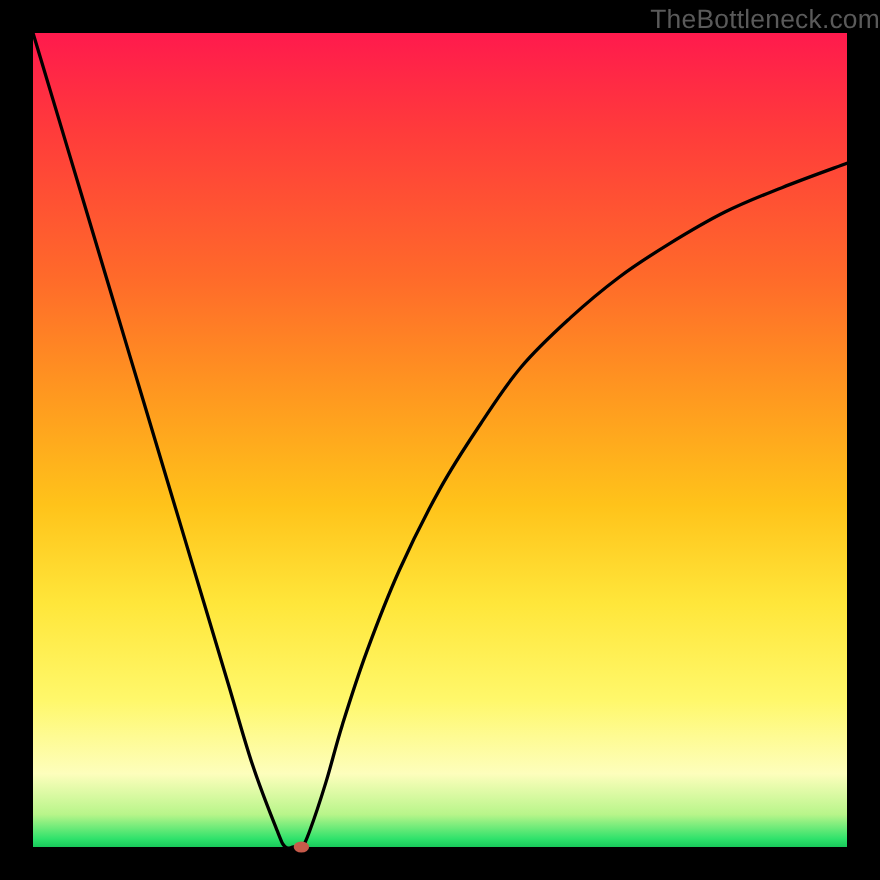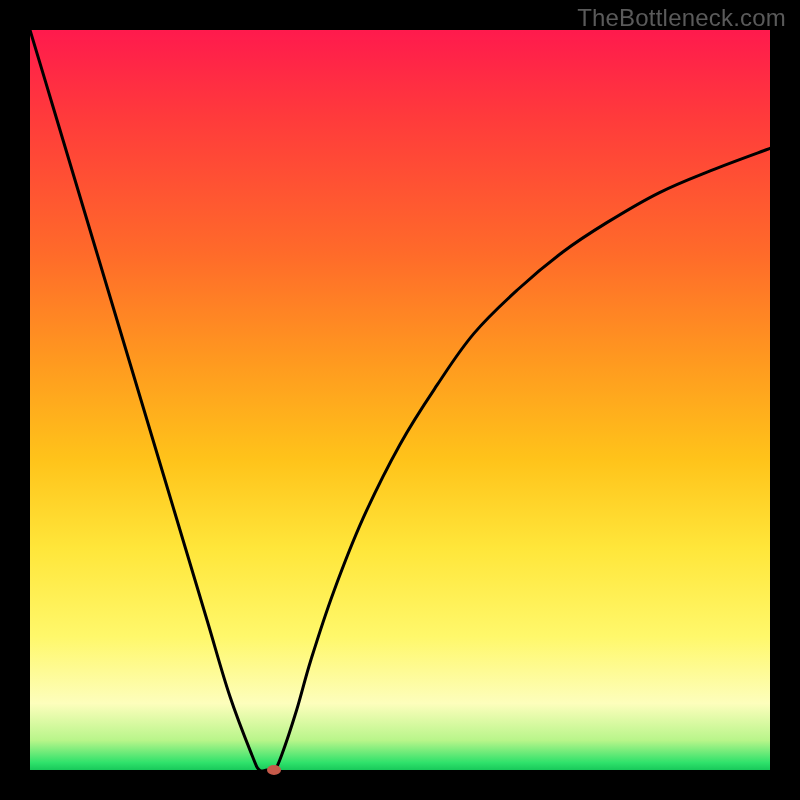--- a/index.html
+++ b/index.html
@@ -58,21 +58,21 @@
     position: absolute;
     font-size: 24px;
     color: #5a5a5a;
     font-weight: 500;
     letter-spacing: 0.2px;
   }
 </style>
 </head>
 <body>
 
-<div class="watermark" style="right:14px; top:4px;margin-left:24px;">TheBottleneck.com</div>
+<div class="watermark" style="right:0; top:4px;margin-left:24px;">TheBottleneck.com</div>
 
 <div class="frame">
   <div class="gradient"></div>
 
   <svg class="curve" width="740" height="740" viewBox="0 0 740 740">
     <path id="curve-path" fill="none" stroke="#000" stroke-width="3" stroke-linejoin="round" stroke-linecap="round" d="M 0 0 C 3.9959999999999996 13.32, 14.208 47.36, 22.2 74 C 30.192 100.64, 36.408 121.36, 44.4 148 C 52.391999999999996 174.64, 58.608 195.36, 66.6 222 C 74.592 248.64, 80.80799999999999 269.36, 88.8 296 C 96.792 322.64, 103.008 343.36, 111 370 C 118.992 396.64, 125.20799999999998 417.36, 133.2 444 C 141.19199999999998 470.64, 147.40800000000002 491.36, 155.4 518 C 163.392 544.64, 169.608 565.36, 177.6 592 C 185.59199999999998 618.64, 191.80800000000002 642.024, 199.8 666 C 207.792 689.976, 216.672 711.88, 222 725.2 C 227.328 738.5200000000001, 226.736 737.336, 229.4 740 C 232.06400000000002 742.664, 234.136 740, 236.8 740 C 239.46400000000003 740, 241.536 742.664, 244.20000000000002 740 C 246.86400000000003 737.336, 247.60400000000004 735.8560000000001, 251.60000000000002 725.2 C 255.596 714.544, 261.072 698.116, 266.4 680.8 C 271.72799999999995 663.4839999999999, 274.53999999999996 650.312, 281.2 629 C 287.86 607.688, 294.07599999999996 587.708, 303.4 562.4 C 312.724 537.092, 321.012 515.04, 333 488.4 C 344.988 461.76, 356.68 438.376, 370 414.4 C 383.32 390.424, 393.68000000000006 375.17999999999995, 407.00000000000006 355.2 C 420.32000000000005 335.22, 429.348 320.716, 444 303.40000000000003 C 458.652 286.08400000000006, 472.41600000000005 273.652, 488.40000000000003 259 C 504.384 244.34799999999998, 516.8159999999999 233.988, 532.8 222 C 548.784 210.012, 559.884 203.05599999999998, 577.2 192.39999999999998 C 594.5160000000001 181.74399999999997, 610.352 172.12399999999997, 629 162.79999999999995 C 647.648 153.47599999999994, 660.82 148.5919999999999, 680.8000000000001 140.5999999999999 C 700.7800000000001 132.60799999999992, 729.344 122.39599999999996, 740 118.39999999999998"></path>
   </svg>
 
   <div id="marker-dot" class="dot" style="left: 244.2px; top: 740px;"></div>
 </div>

